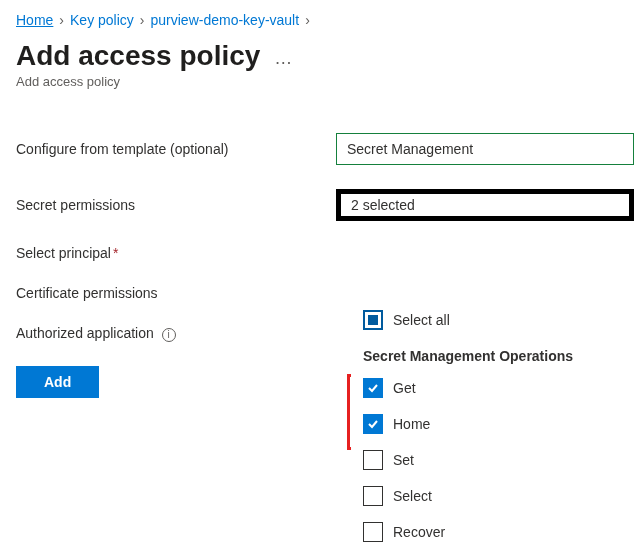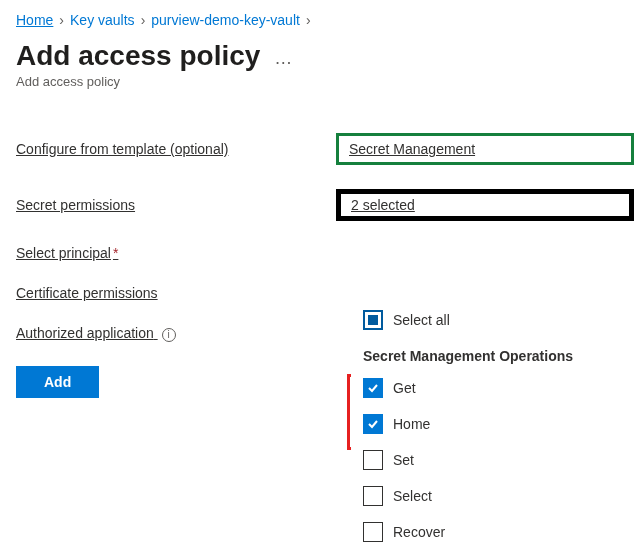--- a/index.html
+++ b/index.html
@@ -20,42 +20,42 @@
       color: #0078d4;
       margin-bottom: 12px;
     }
     .breadcrumb a { color: #0078d4; text-decoration: none; cursor: pointer; }
     .breadcrumb a.underline { text-decoration: underline; }
     .breadcrumb .sep { color: #605e5c; }
     .title-row { display: flex; align-items: center; gap: 14px; }
     .page-title { font-size: 28px; font-weight: 600; color: #201f1e; }
     .ellipsis { font-size: 18px; color: #605e5c; letter-spacing: 2px; position: relative; top: 2px; }
     .subtitle { font-size: 13px; color: #605e5c; margin-top: 2px; }
-    .form { margin-top: 44px; text-decoration: underline; }
+    .form { margin-top: 44px; }
     .form-row {
       display: flex;
       align-items: center;
       margin-bottom: 24px;
     }
     .label { width: 320px; flex-shrink: 0; font-size: 14px; color: #323130; }
     .req { color: #a4262c; margin-left: 2px; }
     .info-icon {
       display: inline-flex;
       width: 14px; height: 14px;
       border: 1px solid #605e5c;
       border-radius: 50%;
       align-items: center; justify-content: center;
       font-size: 10px; color: #605e5c;
       margin-left: 4px;
       font-style: normal;
     }
     .select {
       flex: 1;
       height: 32px;
-      border: 3px solid #15803d;
+      border: 1px solid #15803d;
       padding: 0 10px;
       display: flex;
       align-items: center;
       font-size: 14px;
       background: #fff;
       cursor: pointer;
       min-width: 0;
     }
     .select.active {
       border: 5px solid #000000;
@@ -120,21 +120,21 @@
     .content-wrap { position: relative; height: 545px; }
   </style>
 </head>
 <body>
 
 <div class="content-wrap">
 
 <nav class="breadcrumb">
   <a class="underline">Home</a>
   <span class="sep">›</span>
-  <a>Key vaults</a>
+  <a>Key policy</a>
   <span class="sep">›</span>
   <a>purview-demo-key-vault</a>
   <span class="sep">›</span>
 </nav>
 
 <div class="title-row">
   <h1 class="page-title">Add access policy</h1>
   <span class="ellipsis">…</span>
 </div>
 <div class="subtitle">Add access policy</div>

